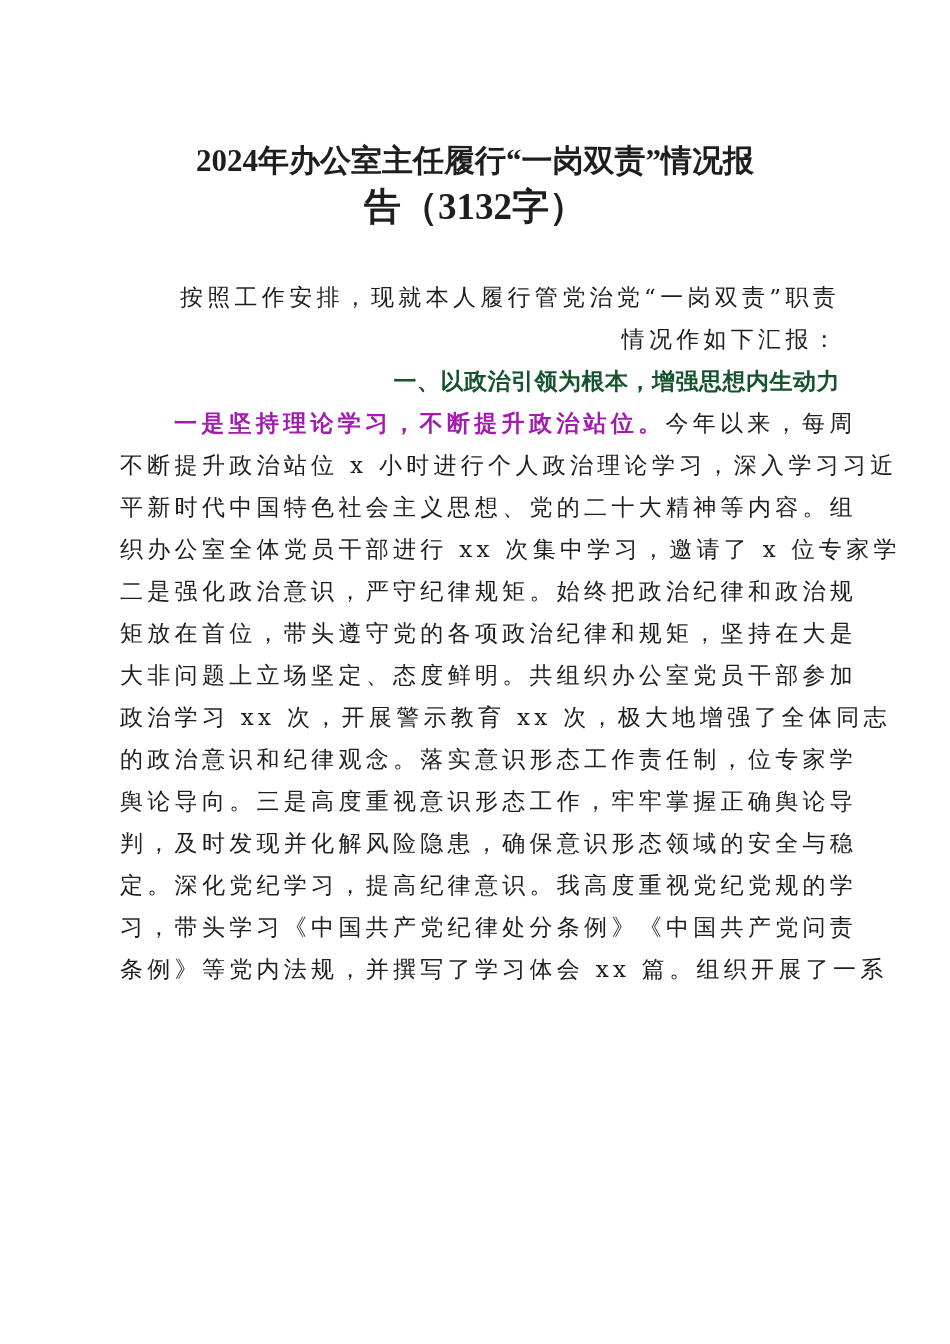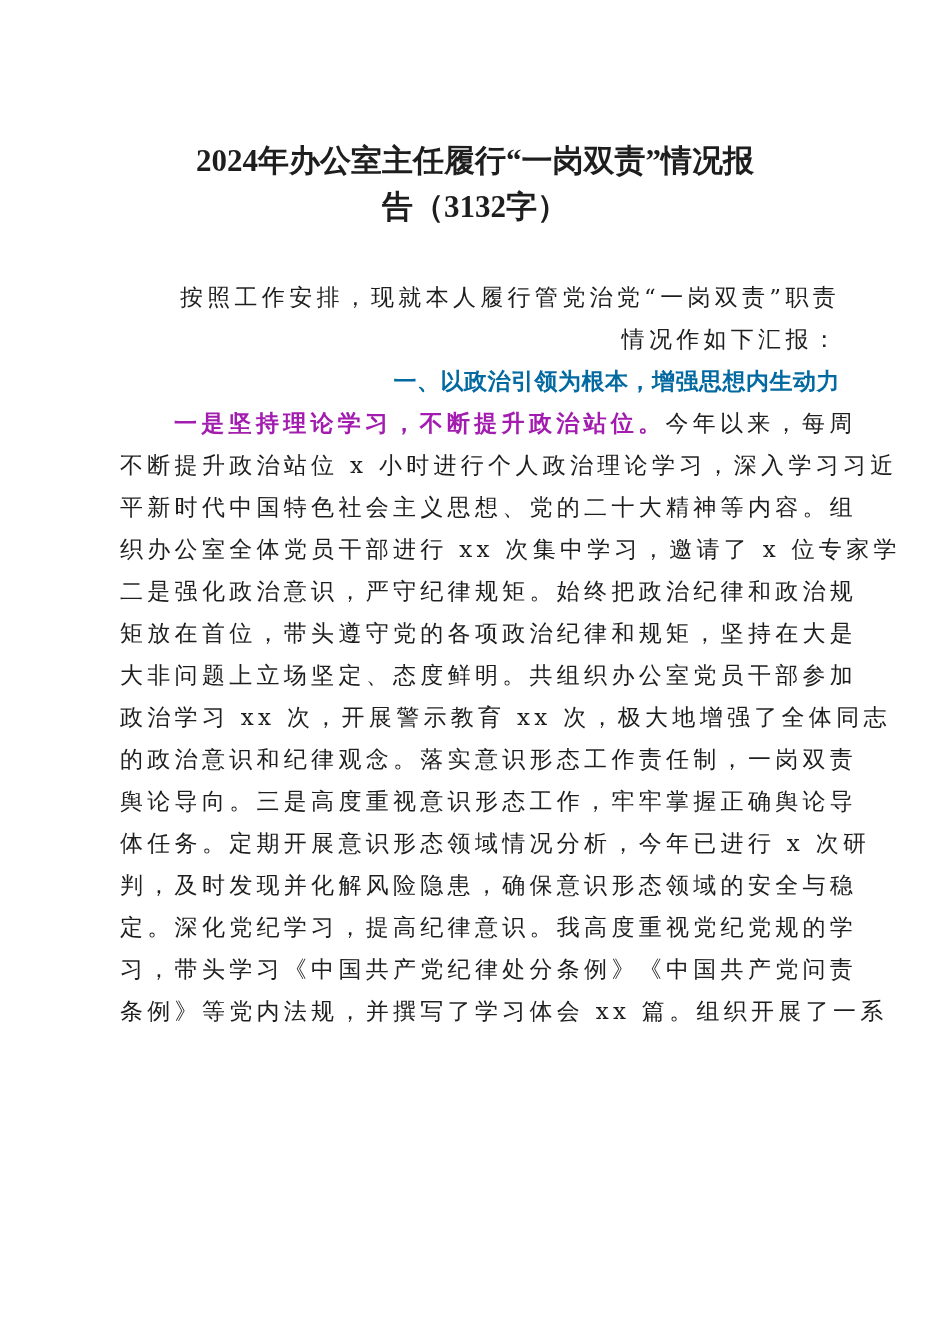--- a/index.html
+++ b/index.html
@@ -57,54 +57,53 @@
       color: #1e1e1e;
     }
     .indent {
       padding-left: 54px;
     }
     .heading {
       font-family: "DejaVu Sans", "Liberation Sans", sans-serif;
       font-weight: bold;
       letter-spacing: 0.5px;
       font-size: 23px;
-      color: #0369a1;
+      color: #14532d;
     }
     .lead {
       font-weight: bold;
       color: #a21caf;
     }
   </style>
 </head>
 <body>
 
 <div class="page">
 
   <div class="title">
     <span class="line" style="height:46px;line-height:46px;font-size:31px;letter-spacing:0;">2024年办公室主任履行“一岗双责”情况报</span>
-    <span class="line" style="height:46px;line-height:46px;font-size:31px;letter-spacing:0;">告（3132字）</span>
+    <span class="line" style="height:46px;line-height:46px;font-size:37px;letter-spacing:0;">告（3132字）</span>
   </div>
 
   <div class="body">
     <span class="line indent">按照工作安排，现就本人履行管党治党“一岗双责”职责</span>
     <span class="line">情况作如下汇报：</span>
 
     <span class="line indent heading">一、以政治引领为根本，增强思想内生动力</span>
 
     <span class="line indent"><span class="lead">一是坚持理论学习，不断提升政治站位。</span><span>今年以来，每周</span></span>
 
     <span class="line">不断提升政治站位 x 小时进行个人政治理论学习，深入学习习近</span>
     <span class="line">平新时代中国特色社会主义思想、党的二十大精神等内容。组</span>
     <span class="line">织办公室全体党员干部进行 xx 次集中学习，邀请了 x 位专家学</span>
     <span class="line">二是强化政治意识，严守纪律规矩。始终把政治纪律和政治规</span>
     <span class="line">矩放在首位，带头遵守党的各项政治纪律和规矩，坚持在大是</span>
     <span class="line">大非问题上立场坚定、态度鲜明。共组织办公室党员干部参加</span>
     <span class="line">政治学习 xx 次，开展警示教育 xx 次，极大地增强了全体同志</span>
-    <span class="line">的政治意识和纪律观念。落实意识形态工作责任制，一岗双责</span>
+    <span class="line">的政治意识和纪律观念。落实意识形态工作责任制，位专家学</span>
     <span class="line">舆论导向。三是高度重视意识形态工作，牢牢掌握正确舆论导</span>
-    <span class="line">体任务。定期开展意识形态领域情况分析，今年已进行 x 次研</span>
     <span class="line">判，及时发现并化解风险隐患，确保意识形态领域的安全与稳</span>
     <span class="line">定。深化党纪学习，提高纪律意识。我高度重视党纪党规的学</span>
     <span class="line">习，带头学习《中国共产党纪律处分条例》《中国共产党问责</span>
     <span class="line">条例》等党内法规，并撰写了学习体会 xx 篇。组织开展了一系</span>
   </div>
 
 </div>
 
 </body></html>

